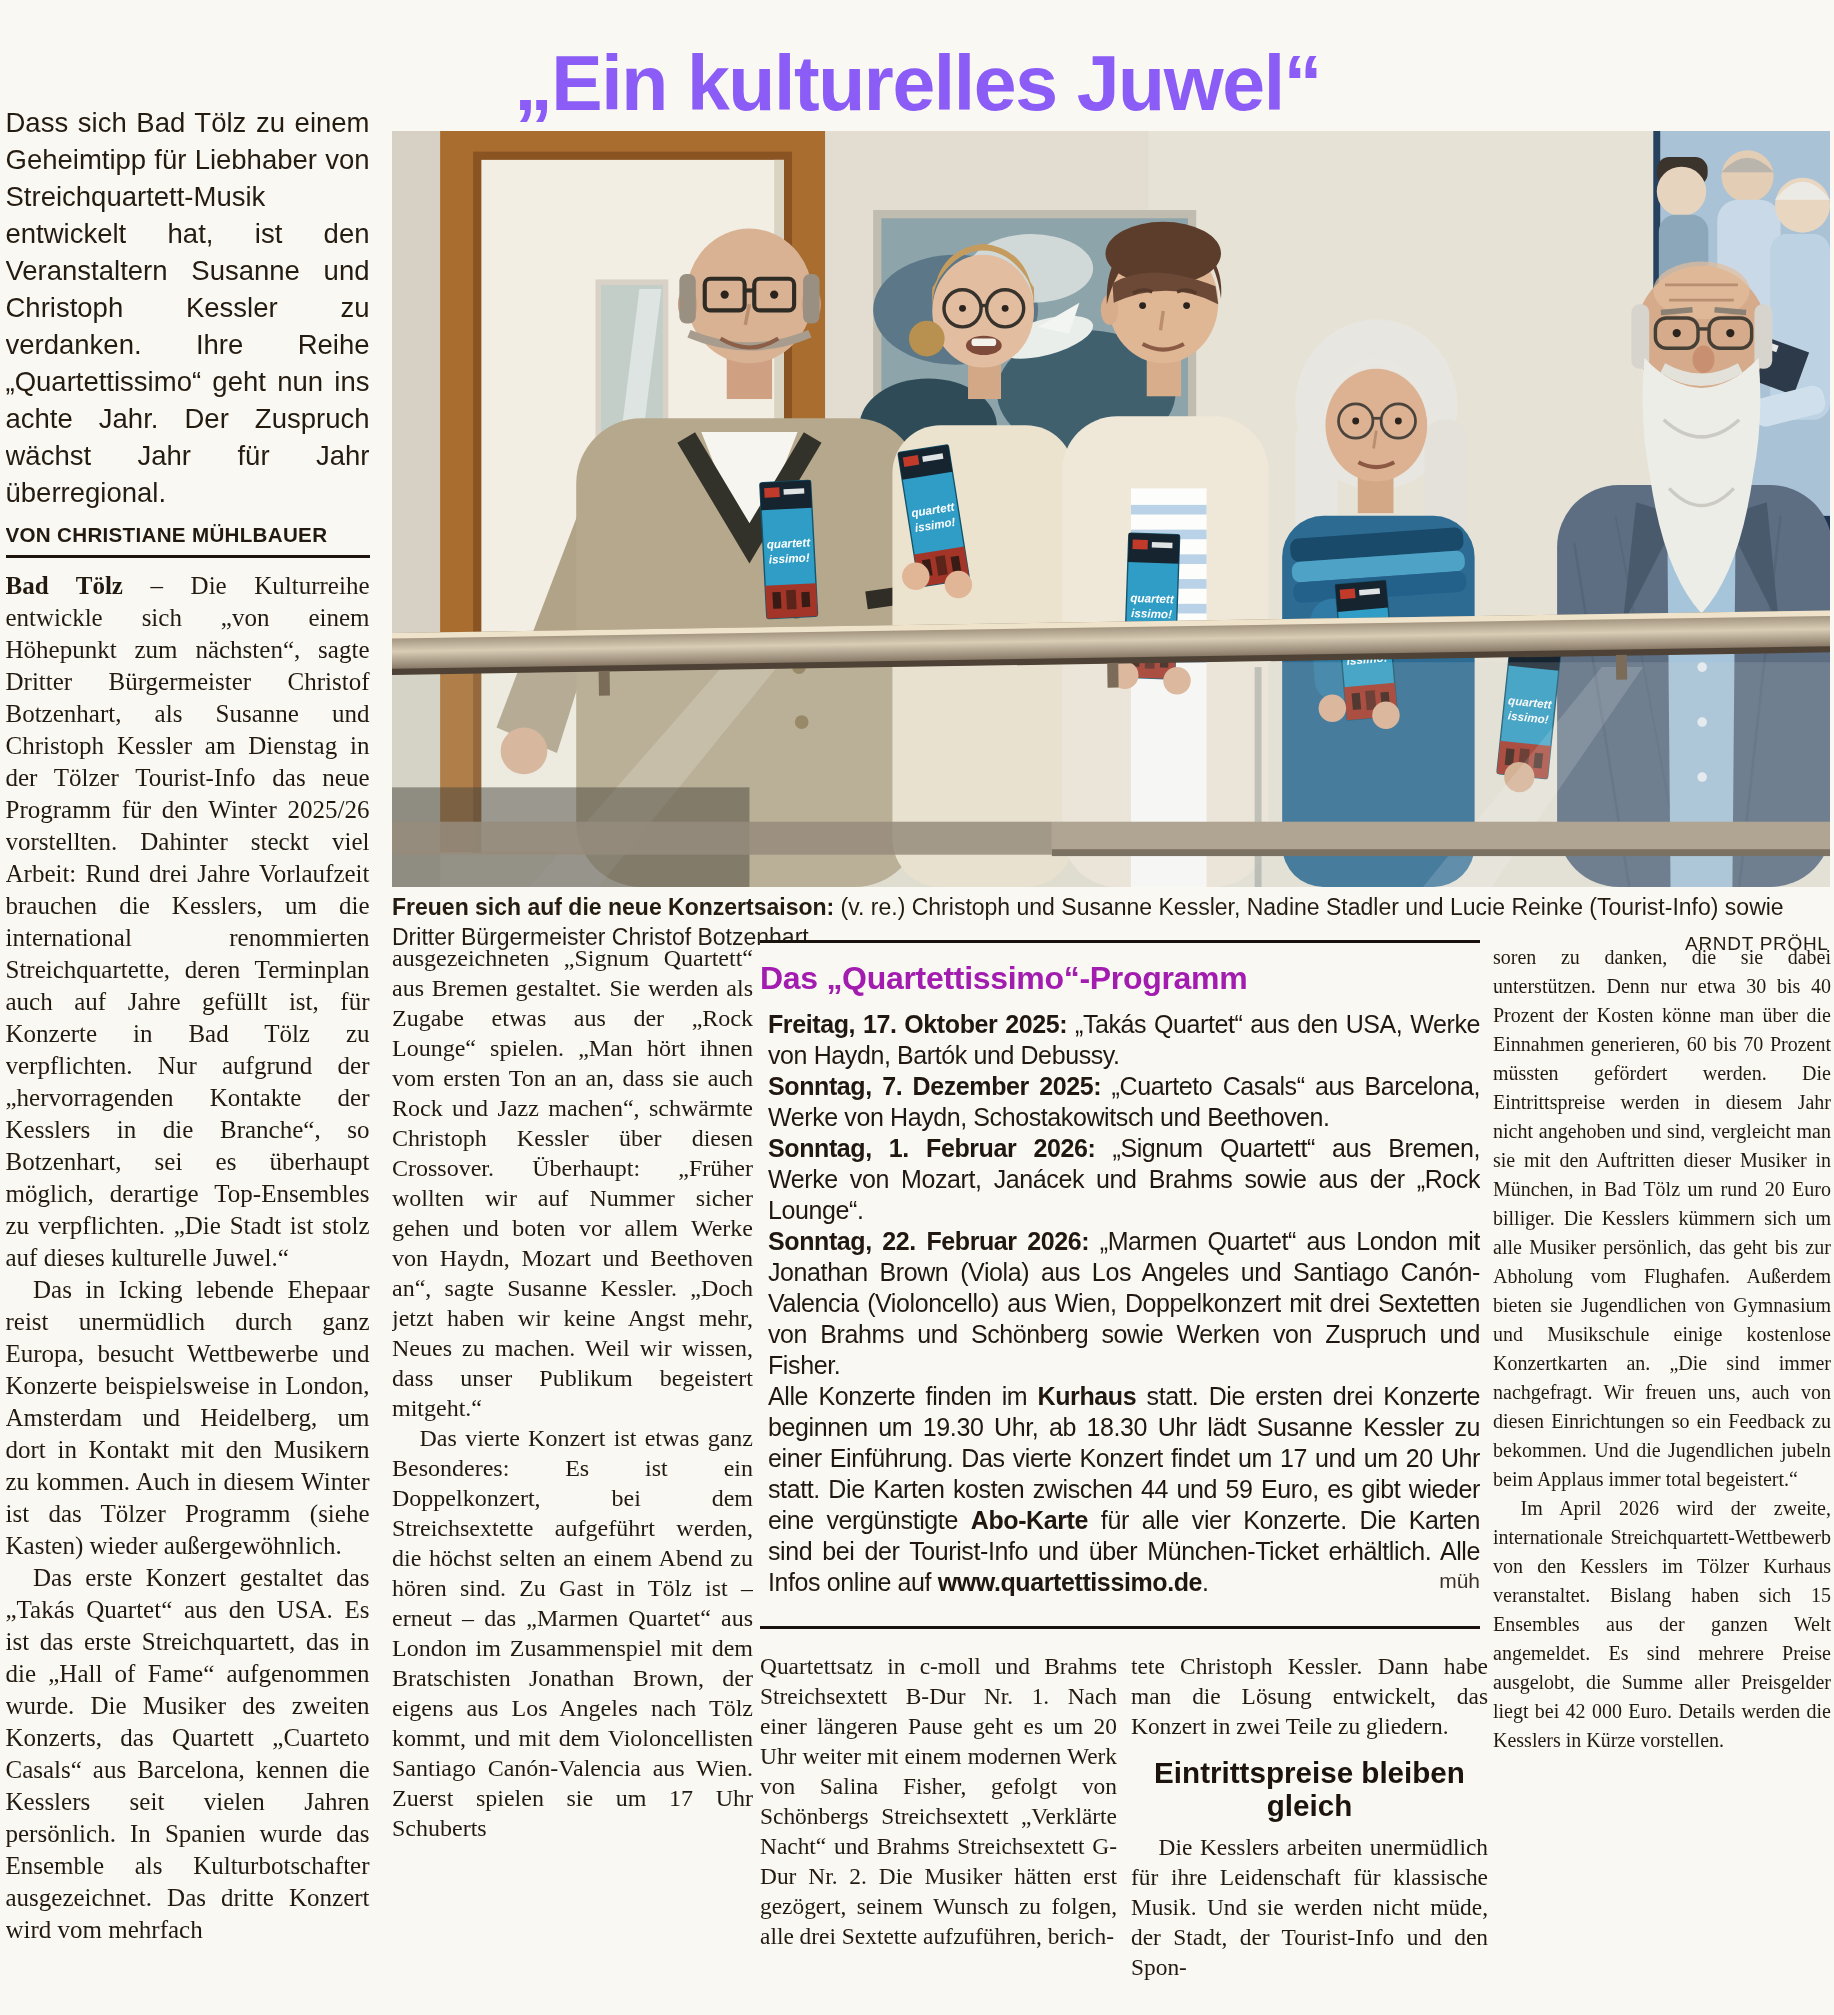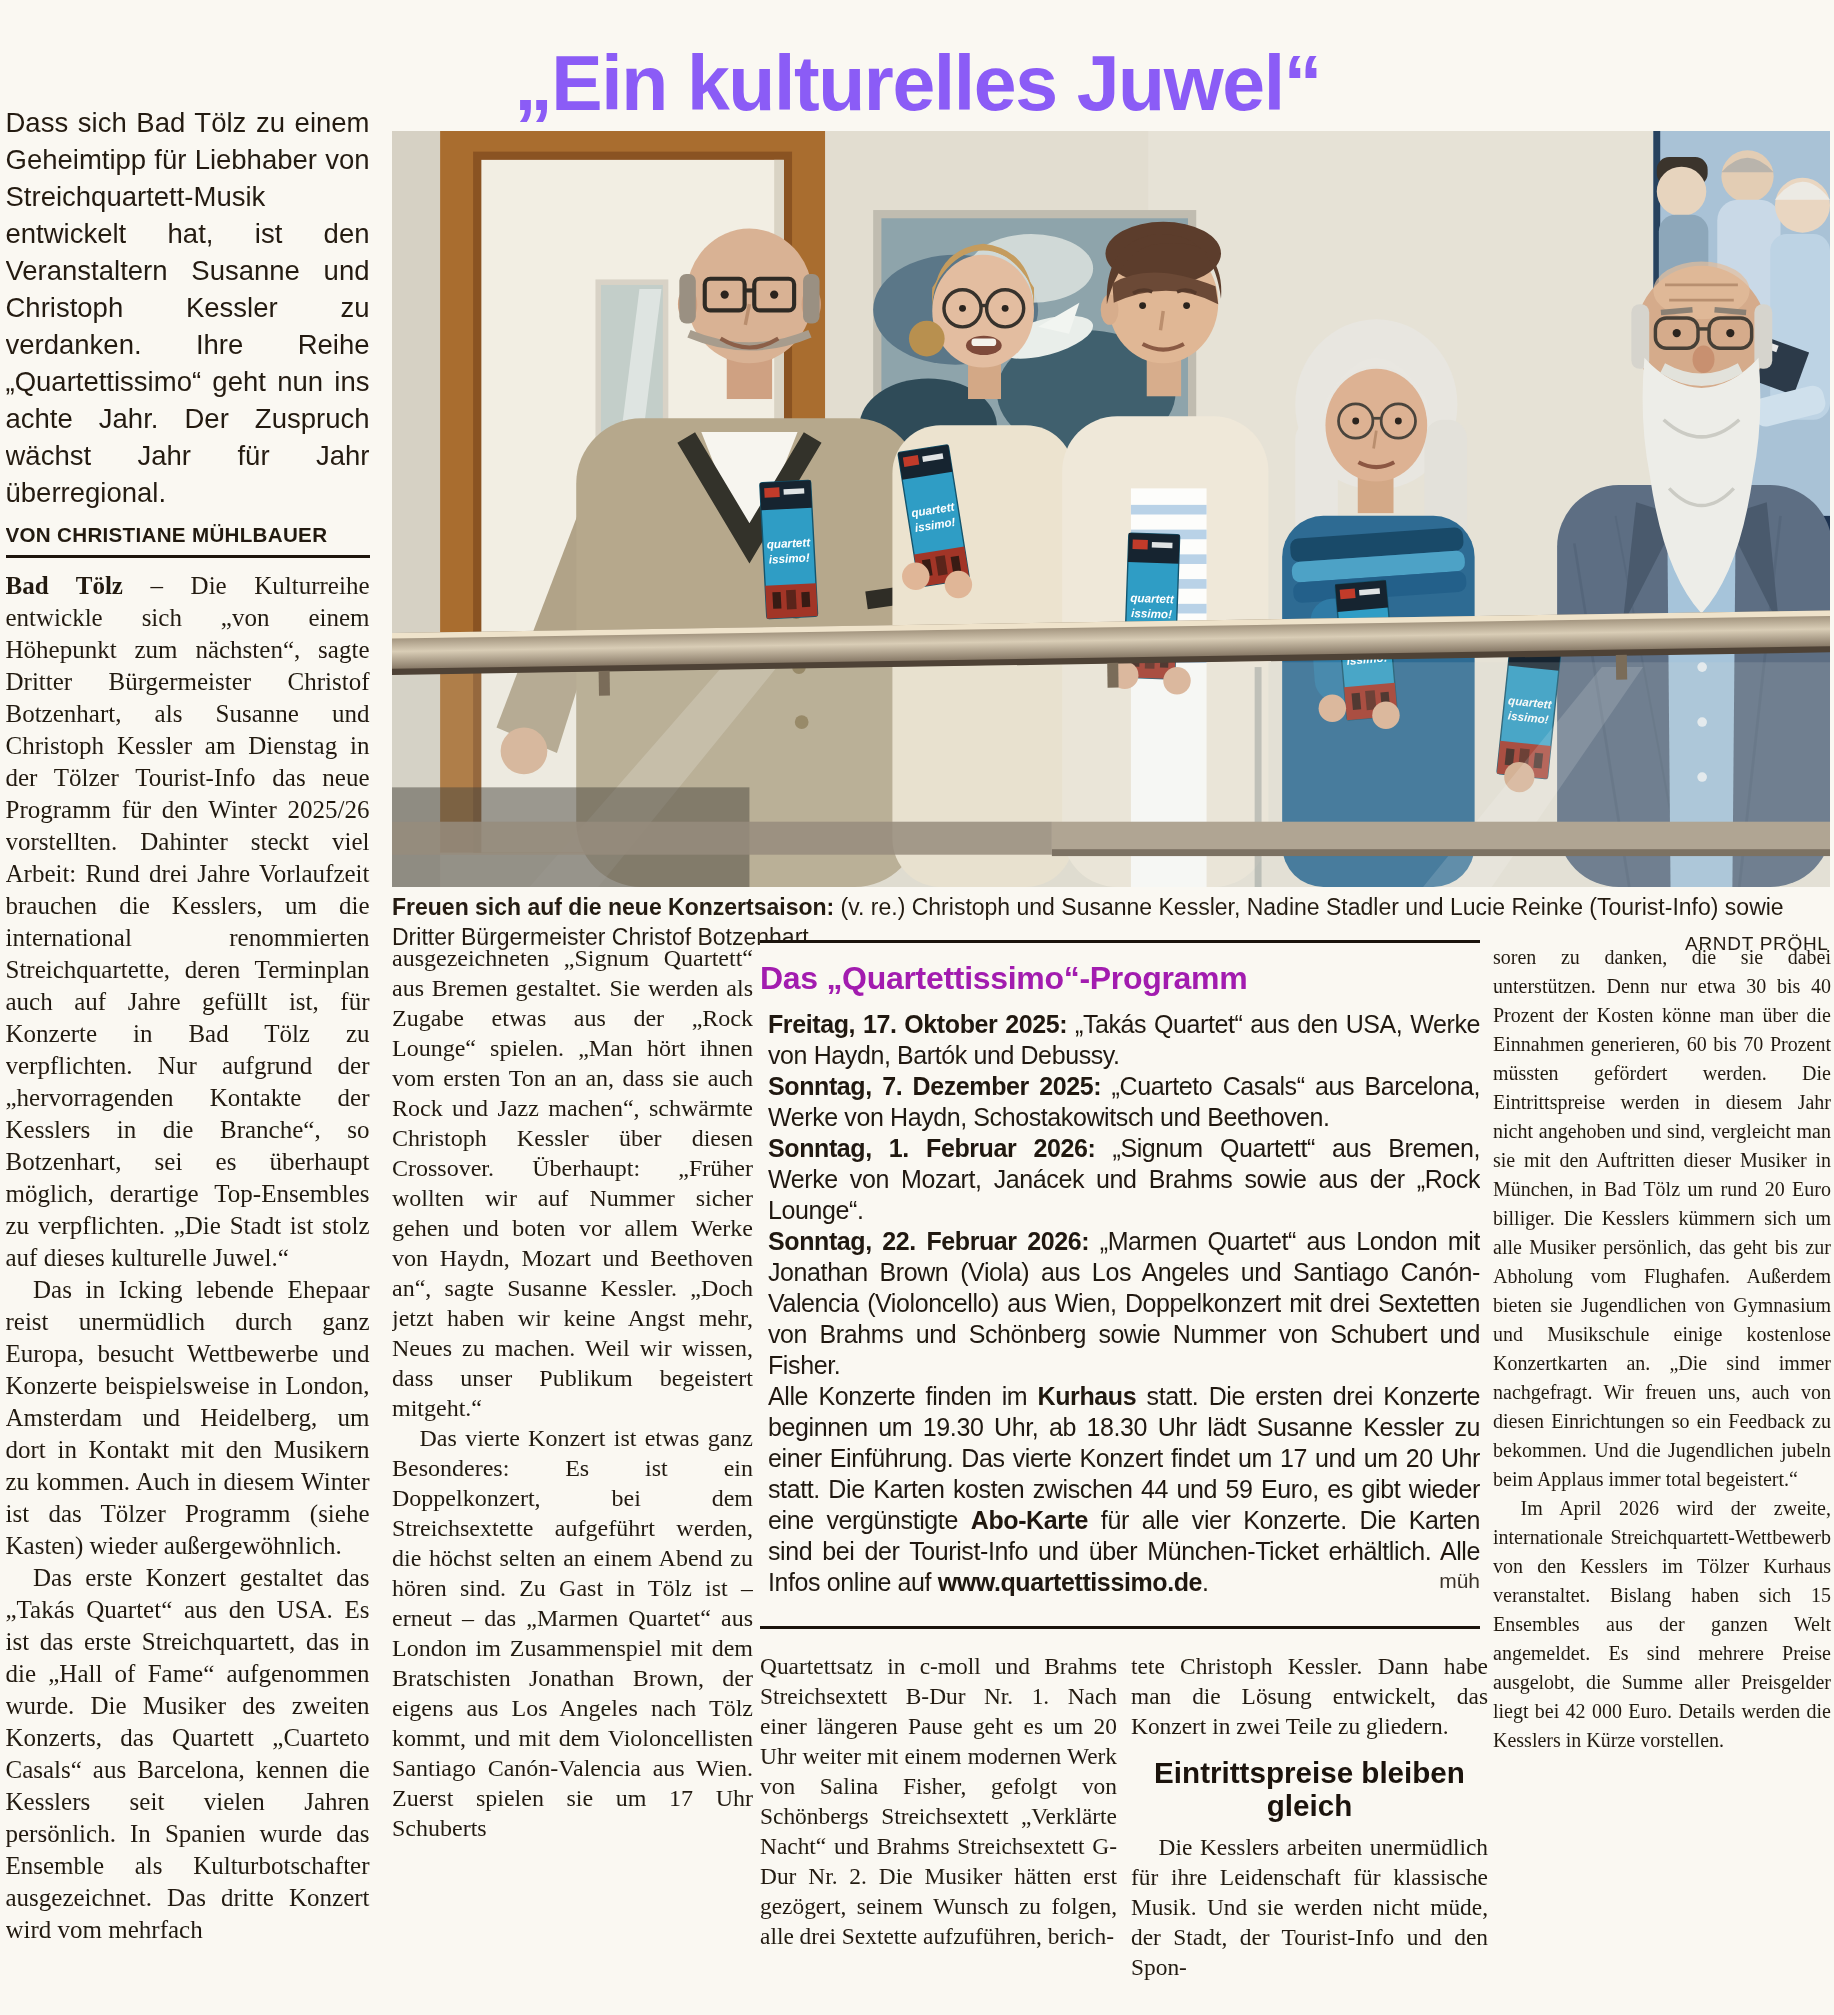--- a/index.html
+++ b/index.html
@@ -358,21 +358,21 @@
     <p class="boxtext">
       <span class="bdate">Freitag, 17. Oktober 2025:</span><span> „Takás Quartet“ aus den USA, Werke von Haydn, Bartók und Debussy.</span>
     </p>
     <p class="boxtext">
       <span class="bdate">Sonntag, 7. Dezember 2025:</span><span> „Cuarteto Casals“ aus Barcelona, Werke von Haydn, Schostakowitsch und Beethoven.</span>
     </p>
     <p class="boxtext">
       <span class="bdate">Sonntag, 1. Februar 2026:</span><span> „Signum Quartett“ aus Bremen, Werke von Mozart, Janácek und Brahms sowie aus der „Rock Lounge“.</span>
     </p>
     <p class="boxtext">
-      <span class="bdate">Sonntag, 22. Februar 2026:</span><span> „Marmen Quartet“ aus London mit Jonathan Brown (Viola) aus Los Angeles und Santiago Canón-Valencia (Violoncello) aus Wien, Doppelkonzert mit drei Sextetten von Brahms und Schönberg sowie Nummer von Schubert und Fisher.</span>
+      <span class="bdate">Sonntag, 22. Februar 2026:</span><span> „Marmen Quartet“ aus London mit Jonathan Brown (Viola) aus Los Angeles und Santiago Canón-Valencia (Violoncello) aus Wien, Doppelkonzert mit drei Sextetten von Brahms und Schönberg sowie Werken von Zuspruch und Fisher.</span>
     </p>
     <p class="boxtext boxfooter">
       <span>Alle Konzerte finden im </span><span class="bf">Kurhaus</span><span> statt. Die ersten drei Konzerte beginnen um 19.30 Uhr, ab 18.30 Uhr lädt Susanne Kessler zu einer Einführung. Das vierte Konzert findet um 17 und um 20 Uhr statt. Die Karten kosten zwischen 44 und 59 Euro, es gibt wieder eine vergünstigte </span><span class="bf">Abo-Karte</span><span> für alle vier Konzerte. Die Karten sind bei der Tourist-Info und über München-Ticket erhältlich. Alle Infos online auf </span><span class="bf">www.quartettissimo.de</span><span>.</span>
       <span class="sig">müh</span>
     </p>
   </div>
 
   <div class="col serif" id="col3">
     <p>Quartettsatz in c-moll und Brahms Streichsextett B-Dur Nr. 1. Nach einer längeren Pause geht es um 20 Uhr weiter mit einem modernen Werk von Salina Fisher, gefolgt von Schönbergs Streichsextett „Verklärte Nacht“ und Brahms Streichsextett G-Dur Nr. 2. Die Musiker hätten erst gezögert, seinem Wunsch zu folgen, alle drei Sextette aufzuführen, berich-</p>
   </div>

